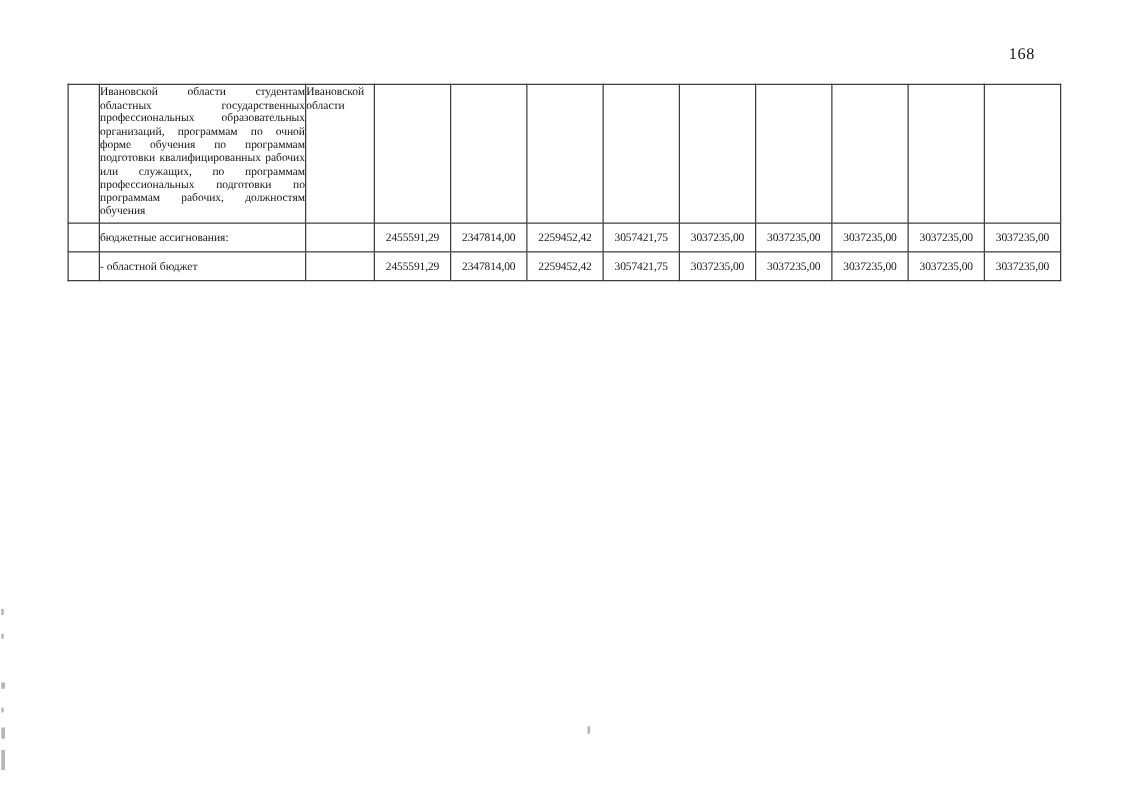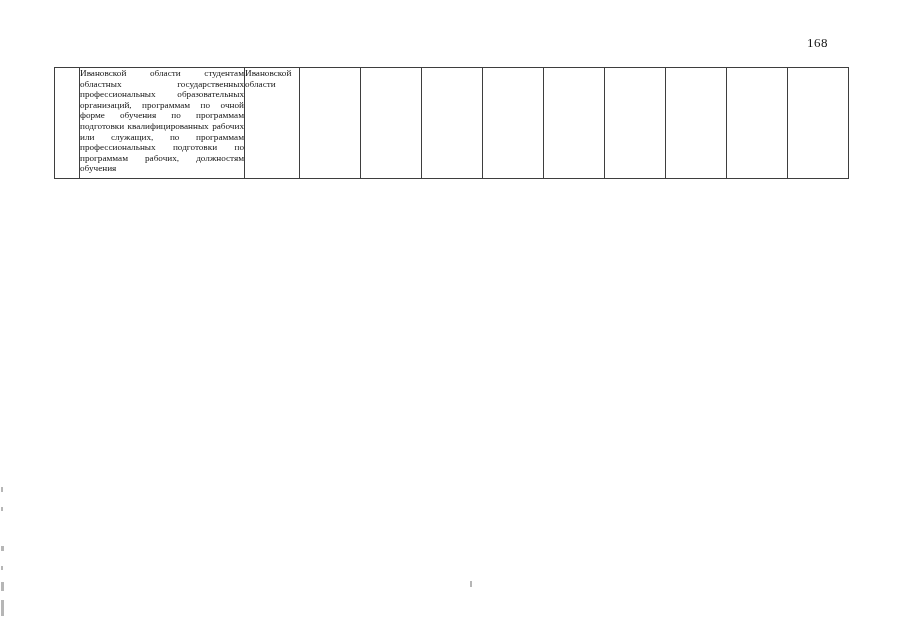--- a/index.html
+++ b/index.html
@@ -114,21 +114,49 @@
       <td></td>
       <td></td>
       <td></td>
       <td></td>
       <td></td>
       <td></td>
       <td></td>
       <td></td>
     </tr>
 
+    <tr class="row-data">
+      <td></td>
+      <td class="cell-label">бюджетные ассигнования:</td>
+      <td></td>
+      <td class="cell-num">2455591,29</td>
+      <td class="cell-num">2347814,00</td>
+      <td class="cell-num">2259452,42</td>
+      <td class="cell-num">3057421,75</td>
+      <td class="cell-num">3037235,00</td>
+      <td class="cell-num">3037235,00</td>
+      <td class="cell-num">3037235,00</td>
+      <td class="cell-num">3037235,00</td>
+      <td class="cell-num">3037235,00</td>
+    </tr>
 
+    <tr class="row-data">
+      <td></td>
+      <td class="cell-label">- областной бюджет</td>
+      <td></td>
+      <td class="cell-num">2455591,29</td>
+      <td class="cell-num">2347814,00</td>
+      <td class="cell-num">2259452,42</td>
+      <td class="cell-num">3057421,75</td>
+      <td class="cell-num">3037235,00</td>
+      <td class="cell-num">3037235,00</td>
+      <td class="cell-num">3037235,00</td>
+      <td class="cell-num">3037235,00</td>
+      <td class="cell-num">3037235,00</td>
+    </tr>
   </tbody>
     </table>
 
   <div class="speck" style="left:1px; top:487px; width:2px; height:5px;"></div>
   <div class="speck" style="left:1px; top:507px; width:2px; height:4px;"></div>
   <div class="speck" style="left:1px; top:546px; width:3px; height:5px;"></div>
   <div class="speck" style="left:1px; top:566px; width:2px; height:4px;"></div>
   <div class="speck" style="left:1px; top:582px; width:3px; height:9px;"></div>
   <div class="speck" style="left:1px; top:600px; width:3px; height:16px;"></div>
   <div class="speck" style="left:470px; top:581px; width:2px; height:6px;"></div>

